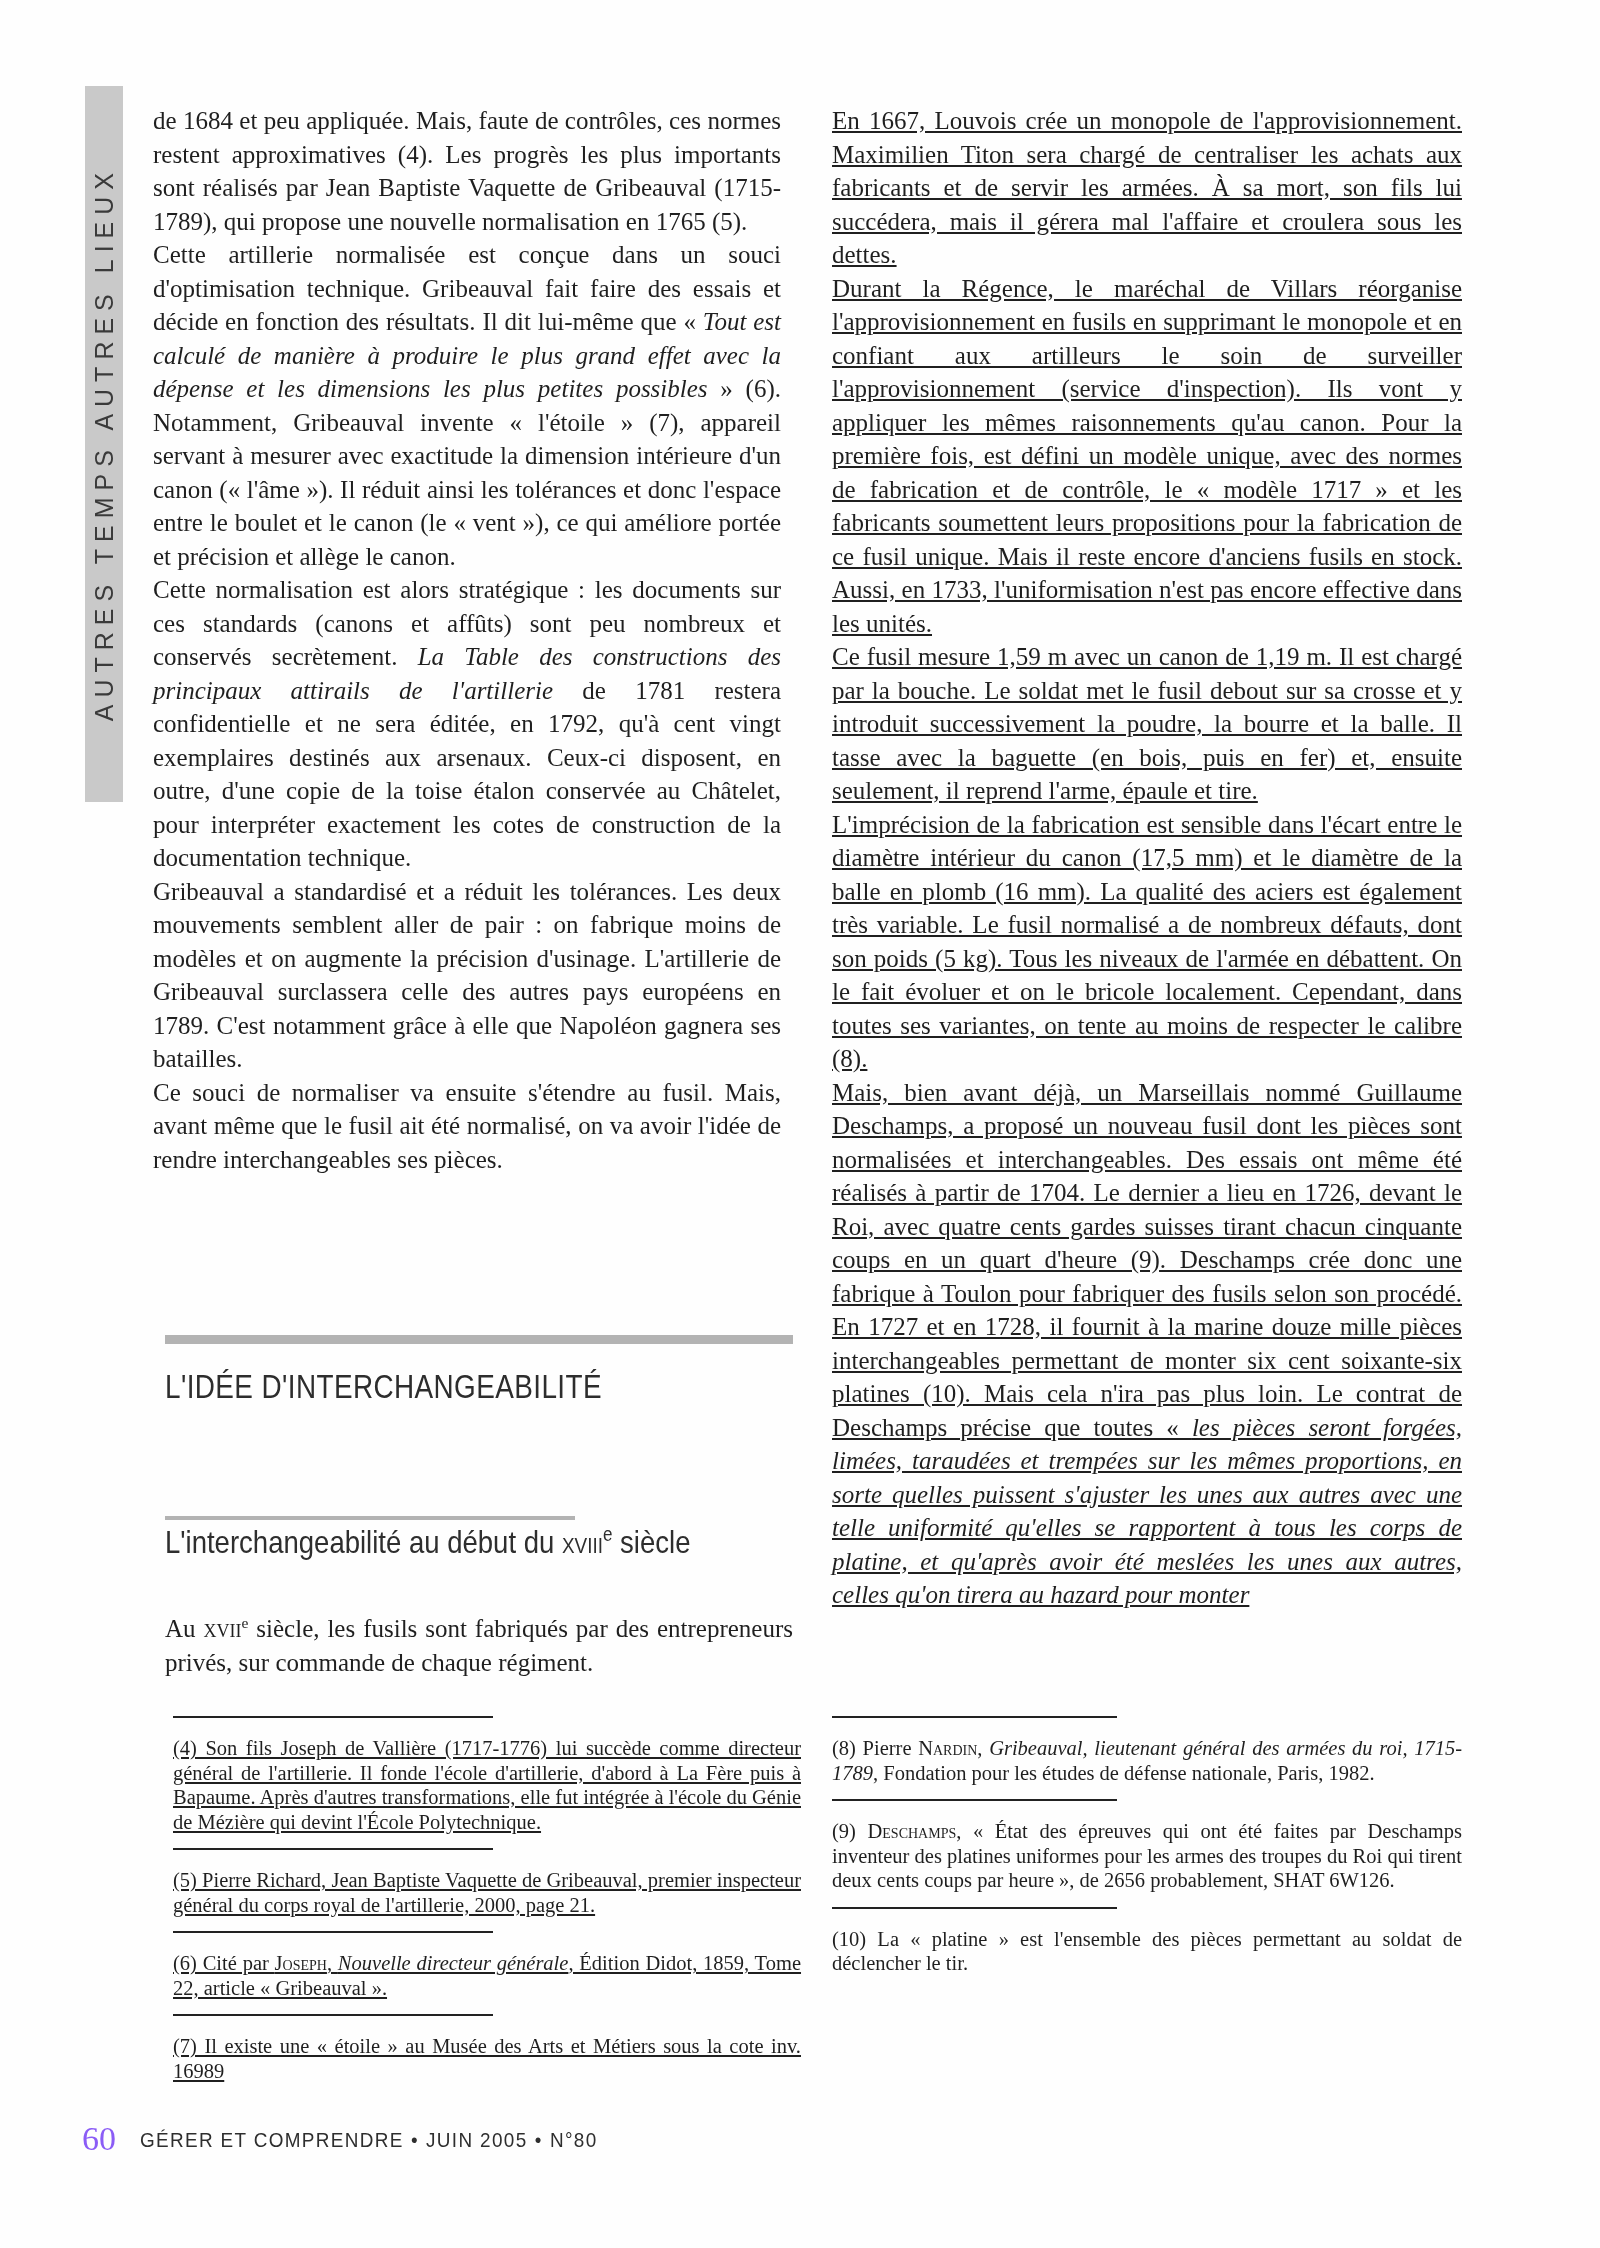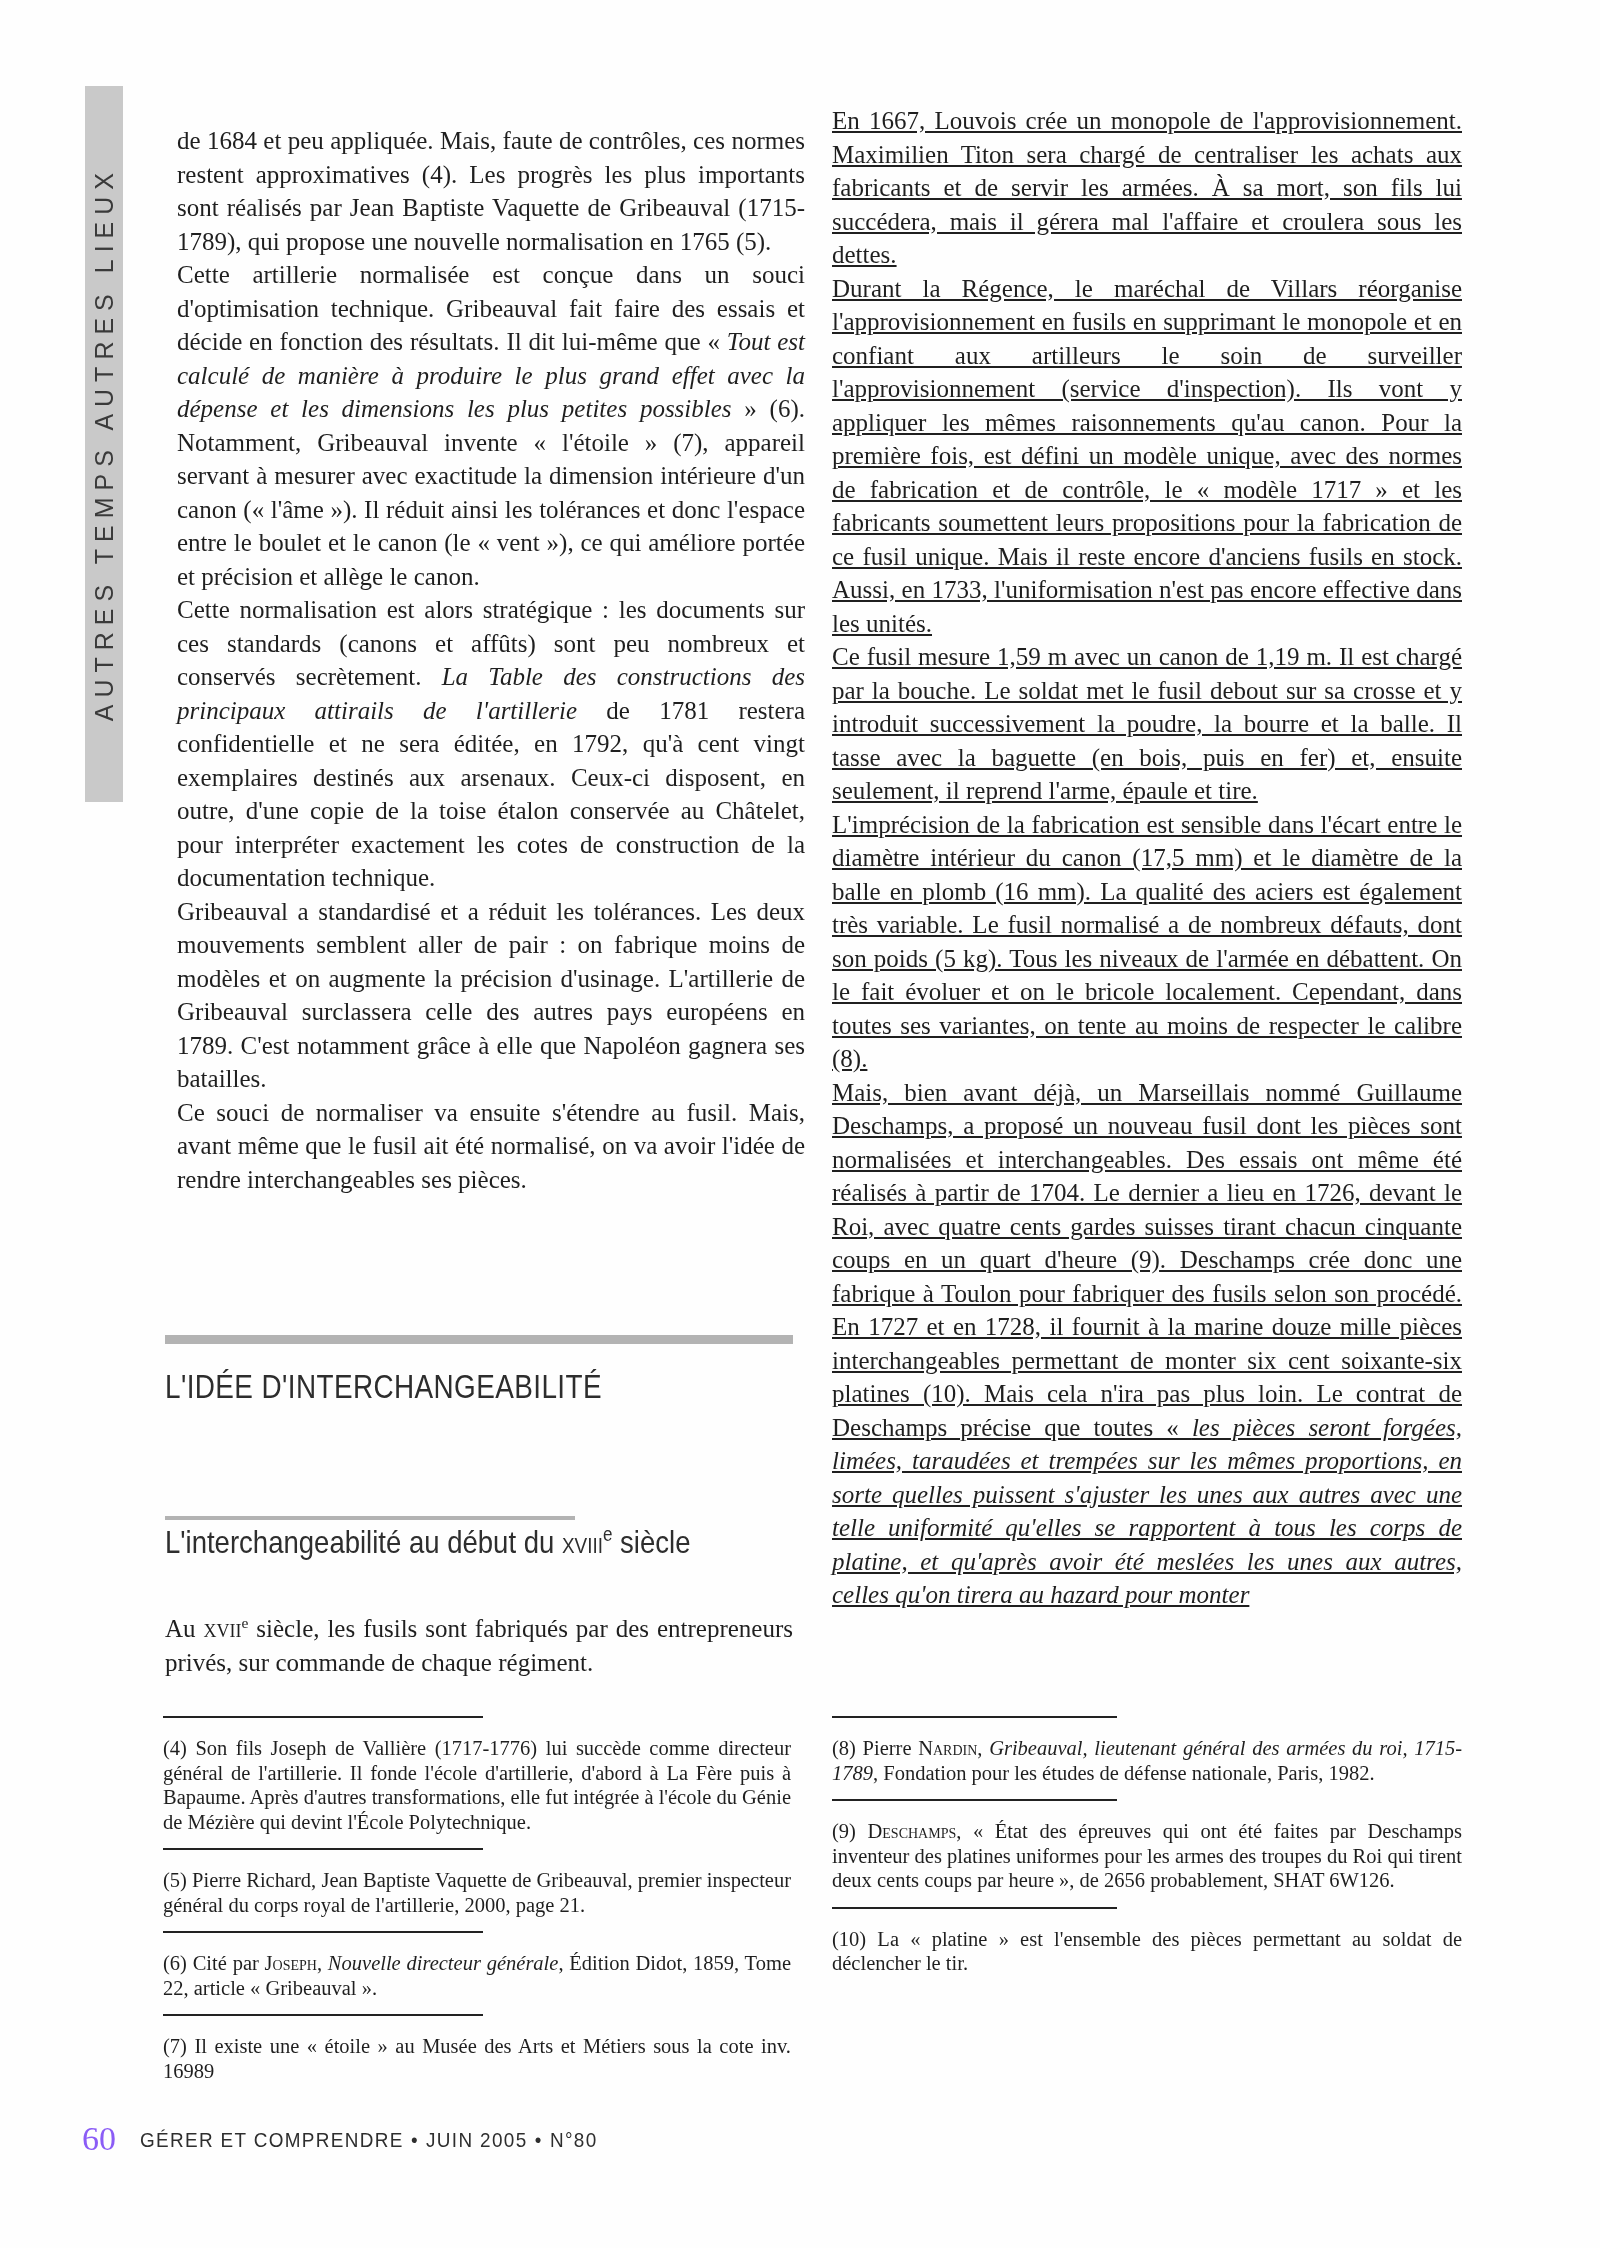--- a/index.html
+++ b/index.html
@@ -12,21 +12,21 @@
     position:absolute;left:85px;top:86px;width:38px;height:716px;
     background:#c9c9c9;display:flex;align-items:center;justify-content:center;
   }
   .v-label{
     writing-mode:vertical-rl;transform:rotate(180deg);
     font-family:"Liberation Sans", sans-serif;
     font-size:25px;letter-spacing:7px;color:#3a3a3a;white-space:nowrap;
   }
   
   .col{position:absolute;top:104px;}
-  .col-left{left:177px;width:628px;margin-top:20px;}
+  .col-left{left:153px;width:628px;}
   .col-right{left:832px;width:630px;text-decoration:underline;}
   p.body{
     margin:0;font-size:25px;line-height:33.5px;text-align:justify;
     color:#1f1f1f;
   }
   .seg-i{font-style:italic;}
   .seg-sc{font-variant:small-caps;}
   .seg-sup{font-size:0.62em;vertical-align:super;line-height:0;}
   
   .rule-thick{position:absolute;left:165px;top:1335px;width:628px;height:9px;background:#b3b3b3;}
@@ -39,21 +39,21 @@
   .rule-thin{position:absolute;left:165px;top:1516px;width:410px;height:4px;background:#b3b3b3;}
   .h-sub{
     position:absolute;left:165px;top:1524px;margin:0;
     font-family:"Liberation Sans", sans-serif;font-weight:400;
     font-size:32px;color:#2e2e2e;white-space:nowrap;
     transform:scaleX(0.86);transform-origin:left top;
   }
   .intro{position:absolute;left:165px;top:1612px;width:628px;}
   
   .fn-col{position:absolute;top:1716px;}
-  .fn-col-left{left:163px;width:628px;}
+  .fn-col-left{left:173px;width:628px;text-decoration:underline;}
   .fn-col-right{left:832px;width:630px;}
   .fn-rule{height:2px;background:#222222;margin:0 0 18px 0;}
   .fn-rule-l{width:320px;}
   .fn-rule-r{width:285px;}
   p.fn{
     margin:0 0 14px 0;font-size:20.5px;line-height:24.5px;
     text-align:justify;color:#1f1f1f;
   }
   
   .page-number{

